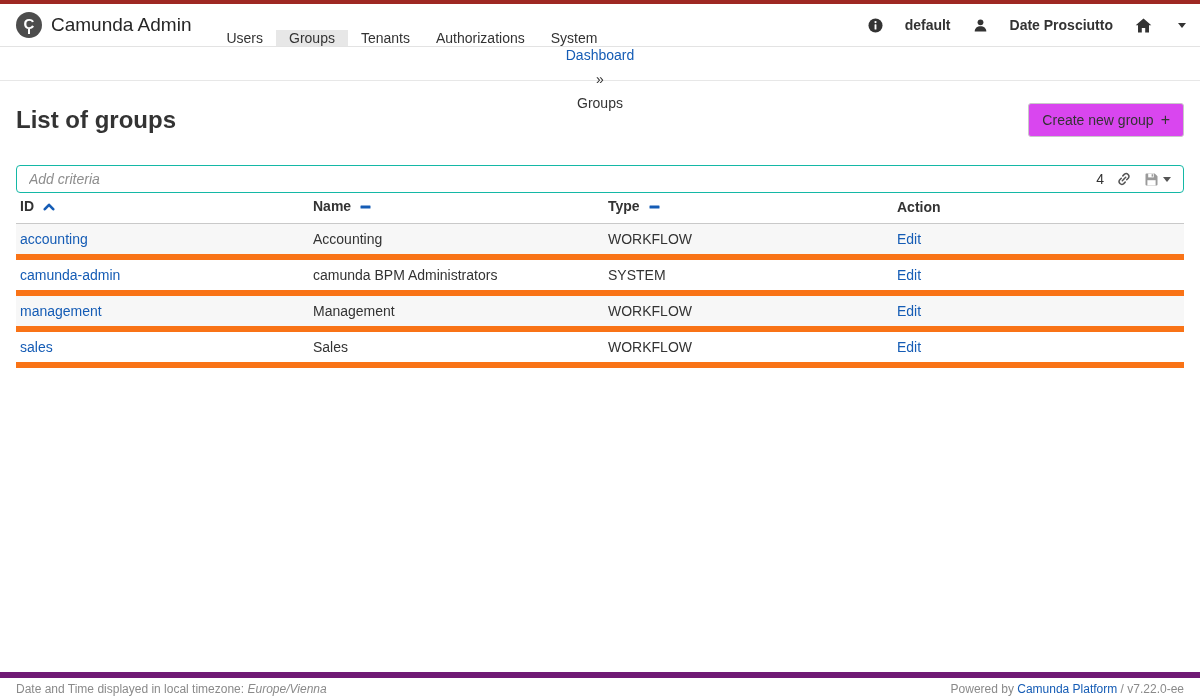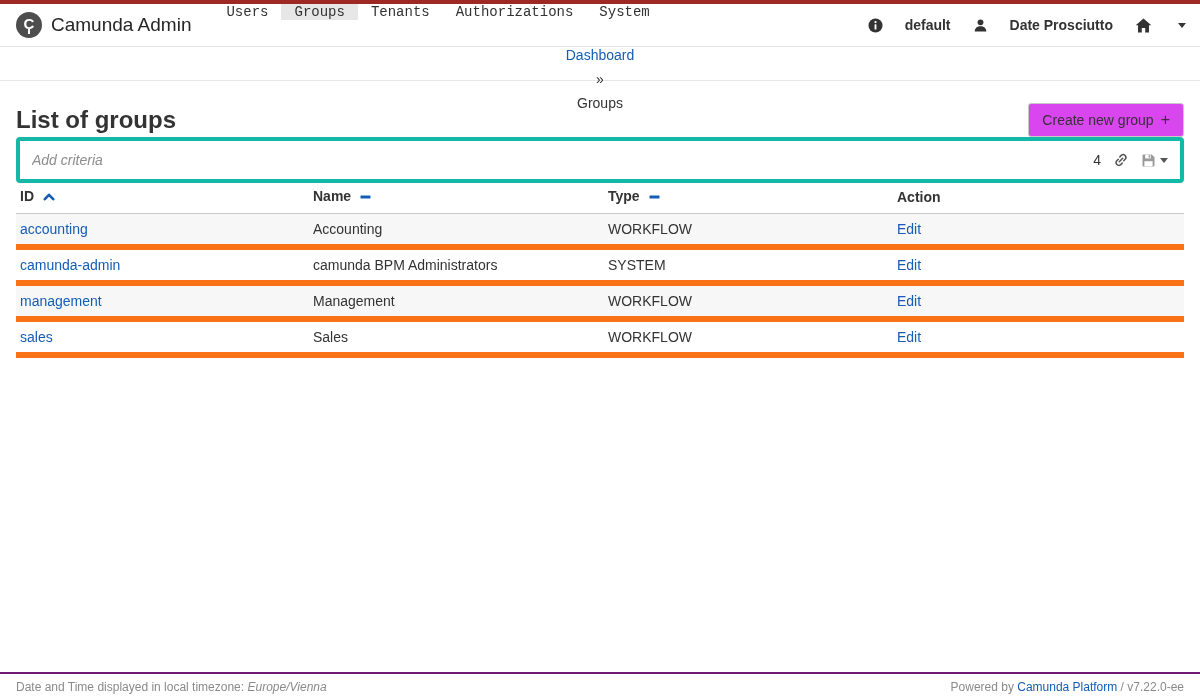--- a/index.html
+++ b/index.html
@@ -42,21 +42,21 @@
   }
   .logo-circle span { line-height: 1; margin-top: -3px; }
   .logo-circle::after {
     content: "";
     position: absolute;
     bottom: 4px; left: 12px;
     width: 2px; height: 5px;
     background: #fff;
   }
   .brand-name { font-size: 19px; font-weight: 500; color: #262626; }
-  .nav-items { display: flex; align-items: flex-start; font-family: Liberation Mono, monospace; }
+  .nav-items { display: flex; align-items: flex-end; }
   .nav-item {
     display: flex; align-items: center;
     padding: 0 13px;
     font-size: 14px;
     color: #333;
     cursor: pointer;
   }
   .nav-item.active { background: #e7e7e7; }
   .nav-right {
     margin-left: auto;
@@ -103,23 +103,23 @@
     font-size: 14px;
     color: #333;
     padding: 8px 13px;
     cursor: pointer;
     display: flex; align-items: center; gap: 7px;
   }
   .plus-glyph { font-size: 16px; line-height: 1; }
 
   
   .search-bar {
-    margin-top: 0;
-    height: 46px;
-    border: 4px solid #14b8a6;
+    margin-top: 28px;
+    height: 28px;
+    border: 1px solid #14b8a6;
     border-radius: 4px;
     display: flex;
     align-items: center;
     padding: 0 12px;
     background: #fff;
   }
   .search-input {
     border: none; outline: none;
     flex: 1;
     font-family: "Liberation Sans", sans-serif;
@@ -157,21 +157,21 @@
     color: #333;
   }
   table.groups tbody tr:nth-child(odd) { background: #f7f7f7; }
   .sort-icon { margin-left: 5px; vertical-align: -1px; }
 
   
   .footer {
     position: absolute;
     bottom: 0; left: 0; right: 0;
     height: 28px;
-    border-top: 2px solid #701a75;
+    border-top: 6px solid #701a75;
     background: #fff;
     display: flex;
     align-items: center;
     justify-content: space-between;
     padding: 0 16px;
     font-size: 12px;
     color: #8a8a8a;
   }
   .footer .tz { font-style: italic; }
   .footer .right span, .footer .left span { white-space: pre; }

